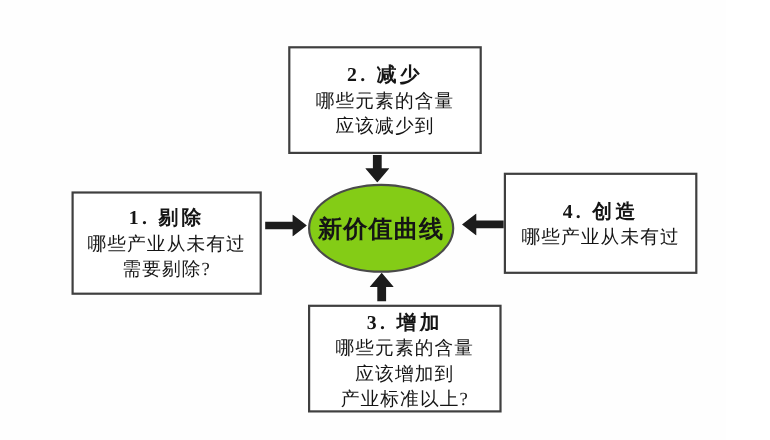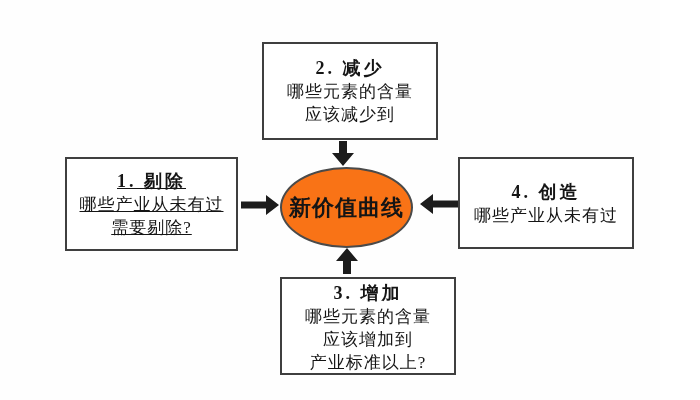--- a/index.html
+++ b/index.html
@@ -35,33 +35,33 @@
     line-height: 24px;
     white-space: nowrap;
   }
   .box-line {
     font-size: 17px;
     letter-spacing: 1px;
     line-height: 23px;
     white-space: nowrap;
   }
   .box-top    { left: 262px; top: 42px;  width: 176px; height: 98px; }
-  .box-left   { left: 65px;  top: 157px; width: 173px; height: 94px; text-decoration: underline; }
+  .box-left   { left: 65px;  top: 174px; width: 173px; height: 94px; }
   .box-right  { left: 458px; top: 157px; width: 176px; height: 92px; }
   .box-bottom { left: 280px; top: 277px; width: 176px; height: 98px; justify-content: space-between; }
   .ellipse {
     position: absolute;
     left: 280px;
     top: 167px;
     width: 133px;
     height: 81px;
     box-sizing: border-box;
     border: 2px solid #4a4a4a;
     border-radius: 50%;
-    background: #f97316;
+    background: #84cc16;
     display: flex;
     justify-content: center;
     align-items: center;
   }
   .ellipse-label {
     font-size: 22px;
     font-weight: 600;
     letter-spacing: 1px;
     white-space: nowrap;
   }

